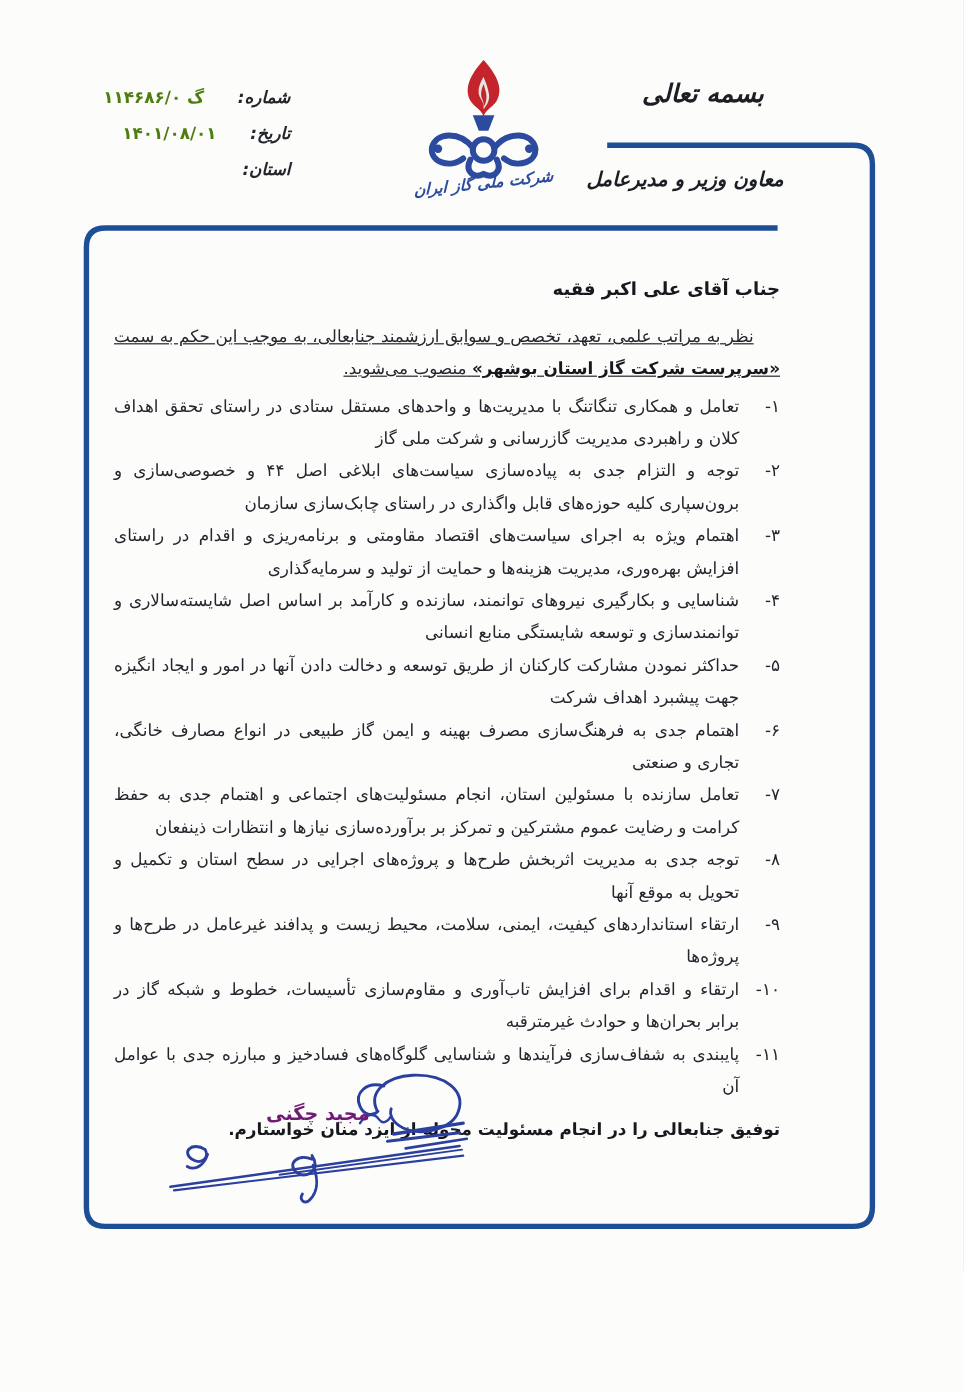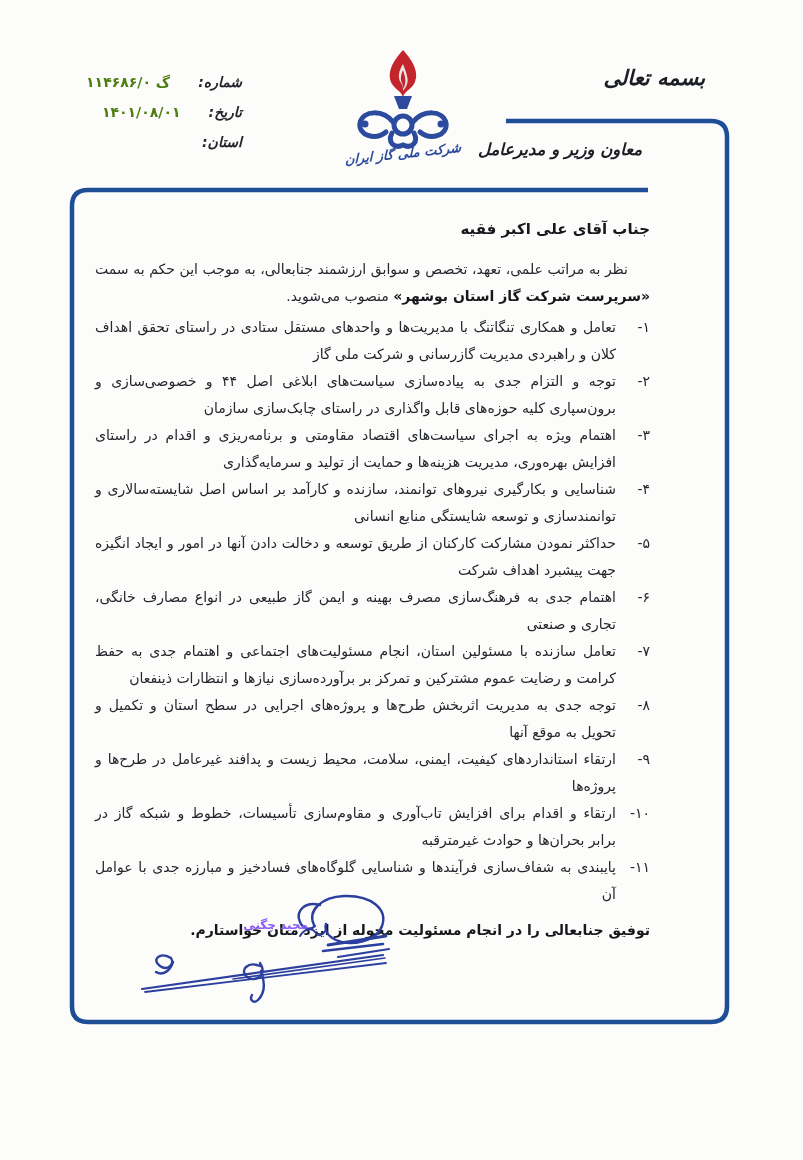--- a/index.html
+++ b/index.html
@@ -15,49 +15,49 @@
   .meta-value{font-size:14px;font-weight:bold;color:#4d7c0f;letter-spacing:1px;white-space:nowrap;}
   
   .logo{position:absolute;left:338px;top:46px;width:130px;height:130px;text-align:center;}
   .logo svg{display:block;margin:0 auto;}
   .logo-caption{
     font-size:13px;font-weight:bold;font-style:italic;color:#2c4a9e;
     transform:rotate(-6deg) skewX(-6deg);margin-top:-4px;white-space:nowrap;
   }
   
   .besmeleh{
-    position:absolute;left:535px;top:66px;width:170px;text-align:right;
+    position:absolute;left:535px;top:66px;width:170px;text-align:left;
     font-size:21px;font-weight:bold;font-style:italic;color:#1c1e26;
   }
   .role-title{
-    position:absolute;left:478px;top:140px;width:175px;text-align:left;
+    position:absolute;left:478px;top:140px;width:175px;text-align:right;
     font-size:16.5px;font-weight:bold;font-style:italic;color:#1c1e26;white-space:nowrap;
   }
   
   .frame-svg{position:absolute;left:0;top:0;}
   
   .letter{
     position:absolute;left:95px;top:216px;width:555px;
     direction:rtl;text-align:justify;font-size:14px;line-height:27px;
   }
-  .letter .title{font-size:15px;font-weight:bold;color:#17181d;margin:0 0 13px 0;text-align:right;}
+  .letter .title{font-size:15px;font-weight:bold;color:#17181d;margin:12px 0 13px 0;text-align:right;}
   .letter p{margin:0 0 2px 0;}
-  .letter .p1{text-indent:22px;}
+  .letter .p1{text-indent:22px;text-decoration:underline;}
   .letter .b{font-weight:bold;color:#17181d;}
   .list{margin-top:4px;}
   .list-item{display:flex;gap:4px;}
   .li-num{min-width:30px;flex:0 0 auto;text-align:right;}
   .li-text{flex:1 1 auto;text-align:justify;}
   .closing{font-weight:bold;color:#17181d;margin-top:9px !important;text-align:right;}
   
   .signature{position:absolute;left:138px;top:892px;width:310px;height:125px;}
   .signature svg{position:absolute;left:0;top:0;}
   .signer-name{
     position:absolute;left:50px;top:26px;width:120px;direction:rtl;
-    font-size:12px;font-weight:bold;color:#8b5cf6;white-space:nowrap;
+    font-size:16px;font-weight:bold;color:#701a75;white-space:nowrap;
   }
 </style>
 </head>
 <body>
 
 <div class="page">
 
   <div class="meta">
     <div class="meta-row">
       <span class="meta-label">شماره:</span>

